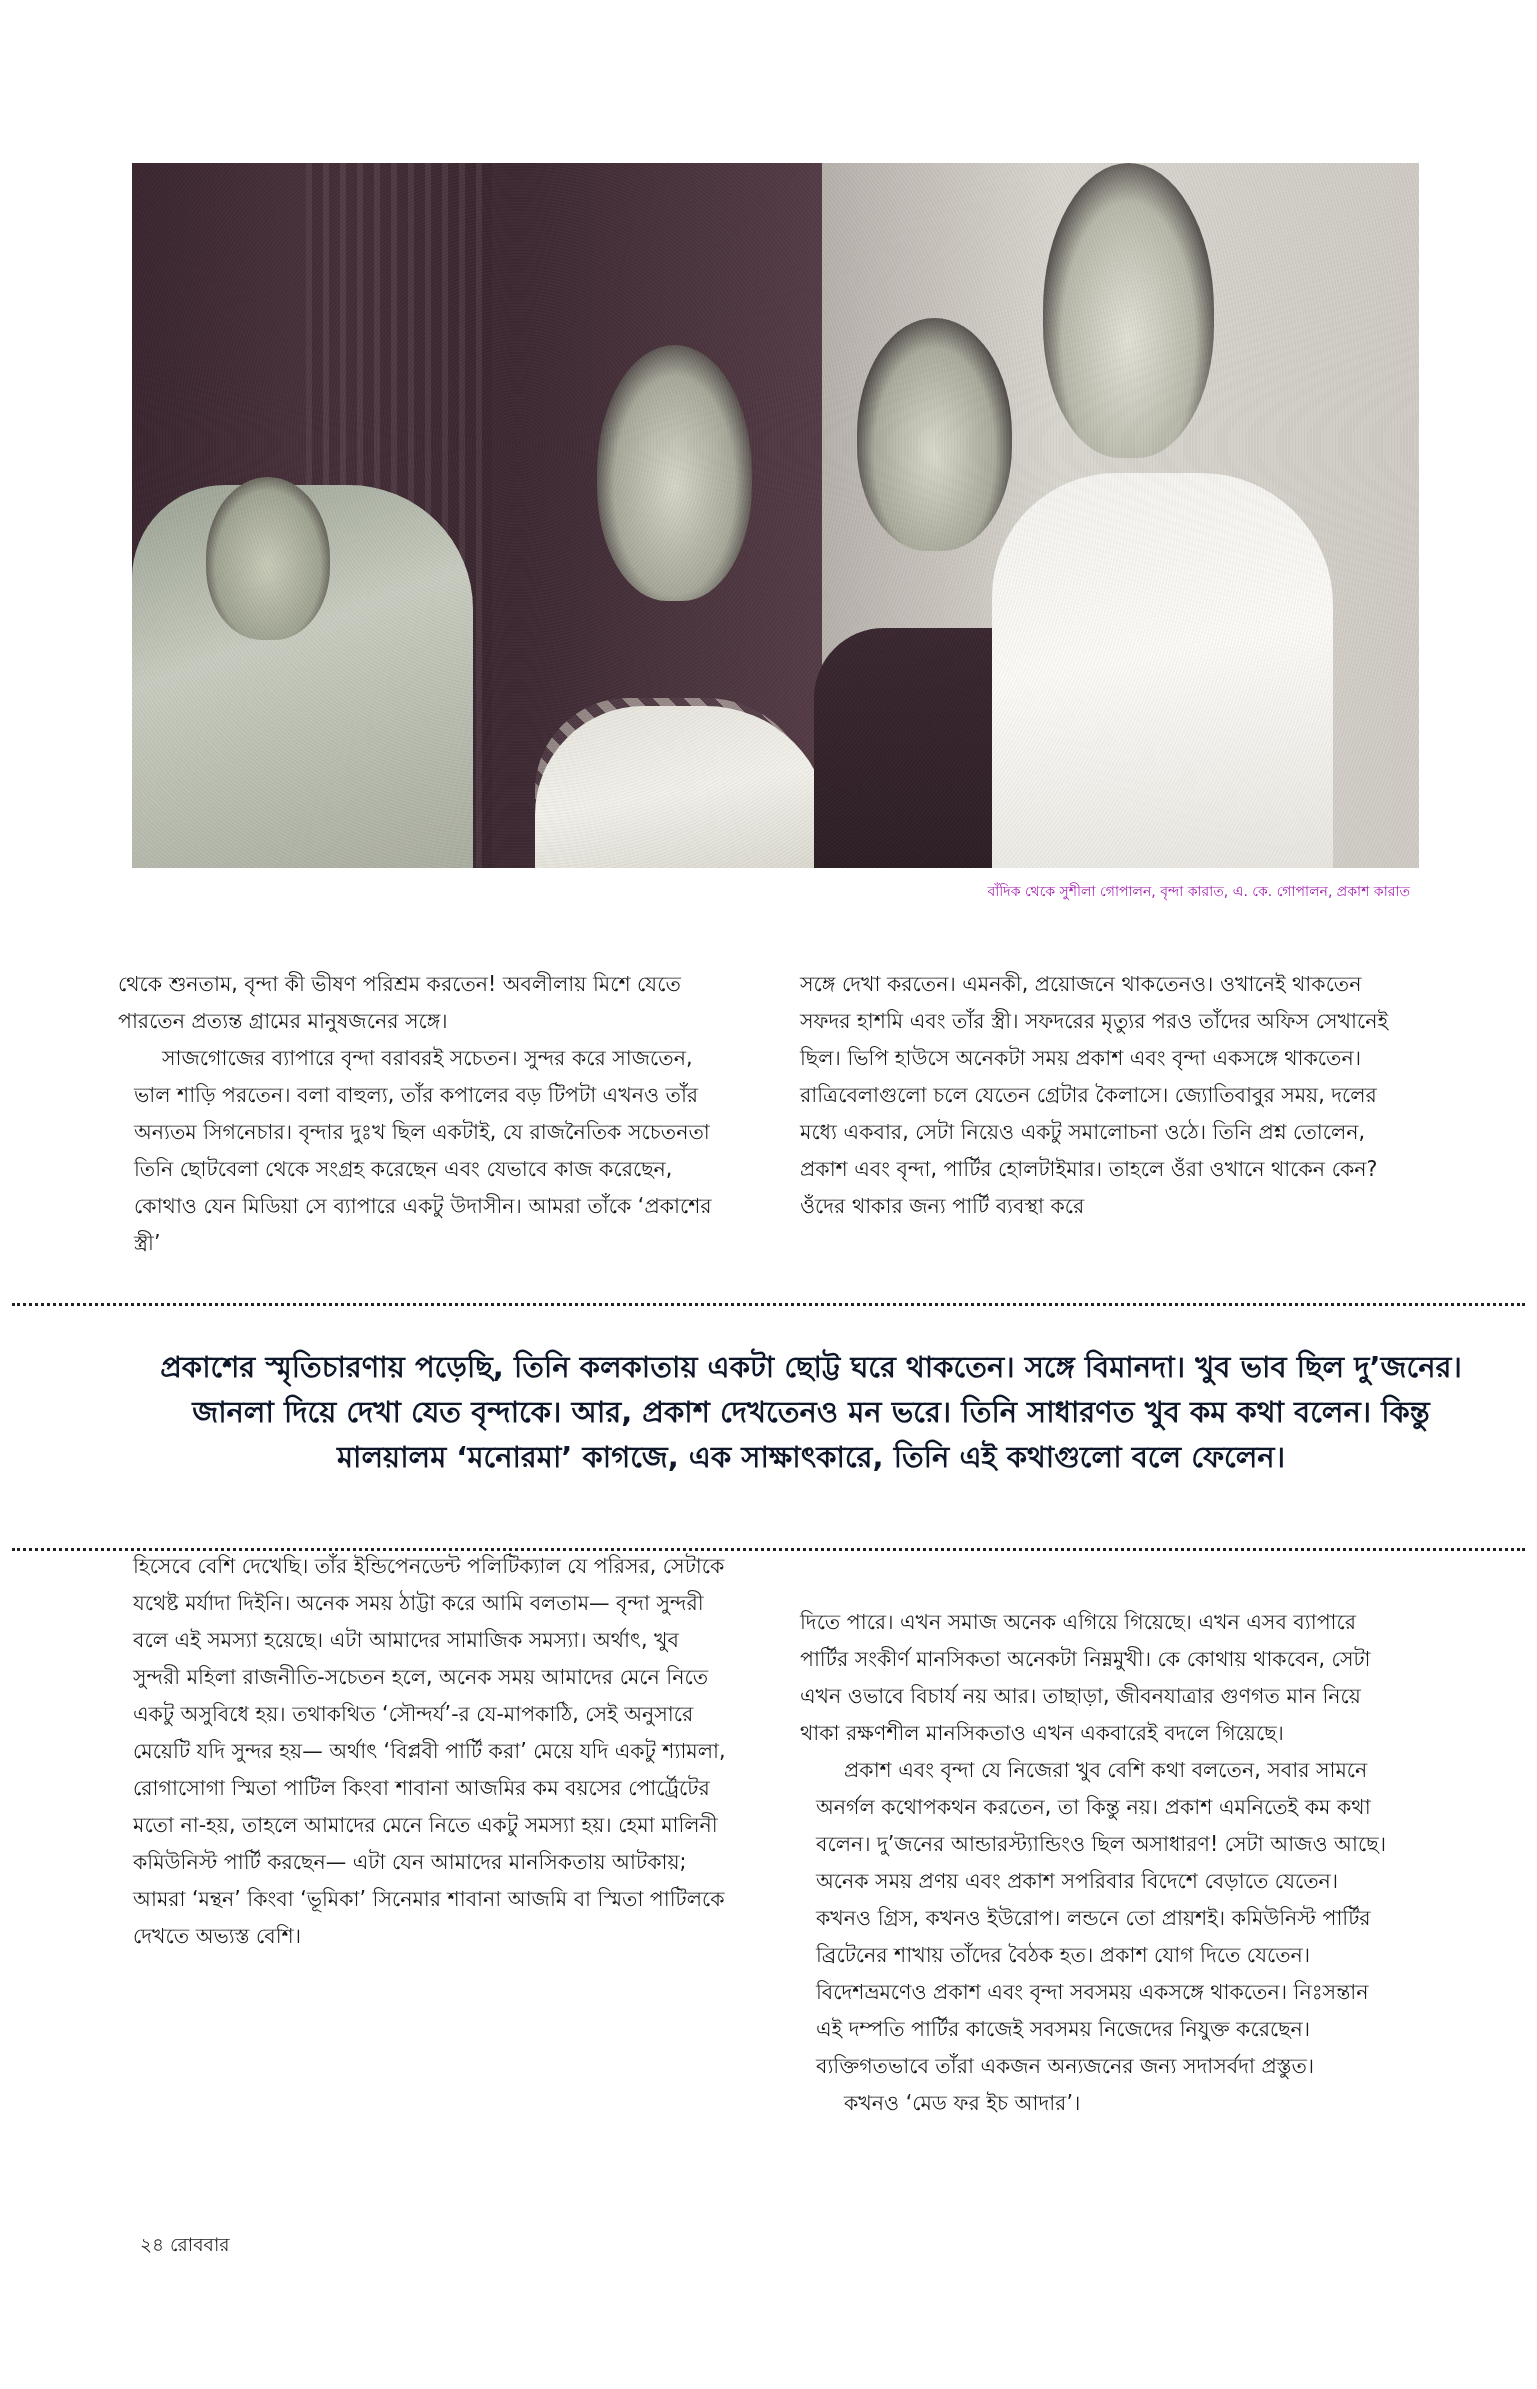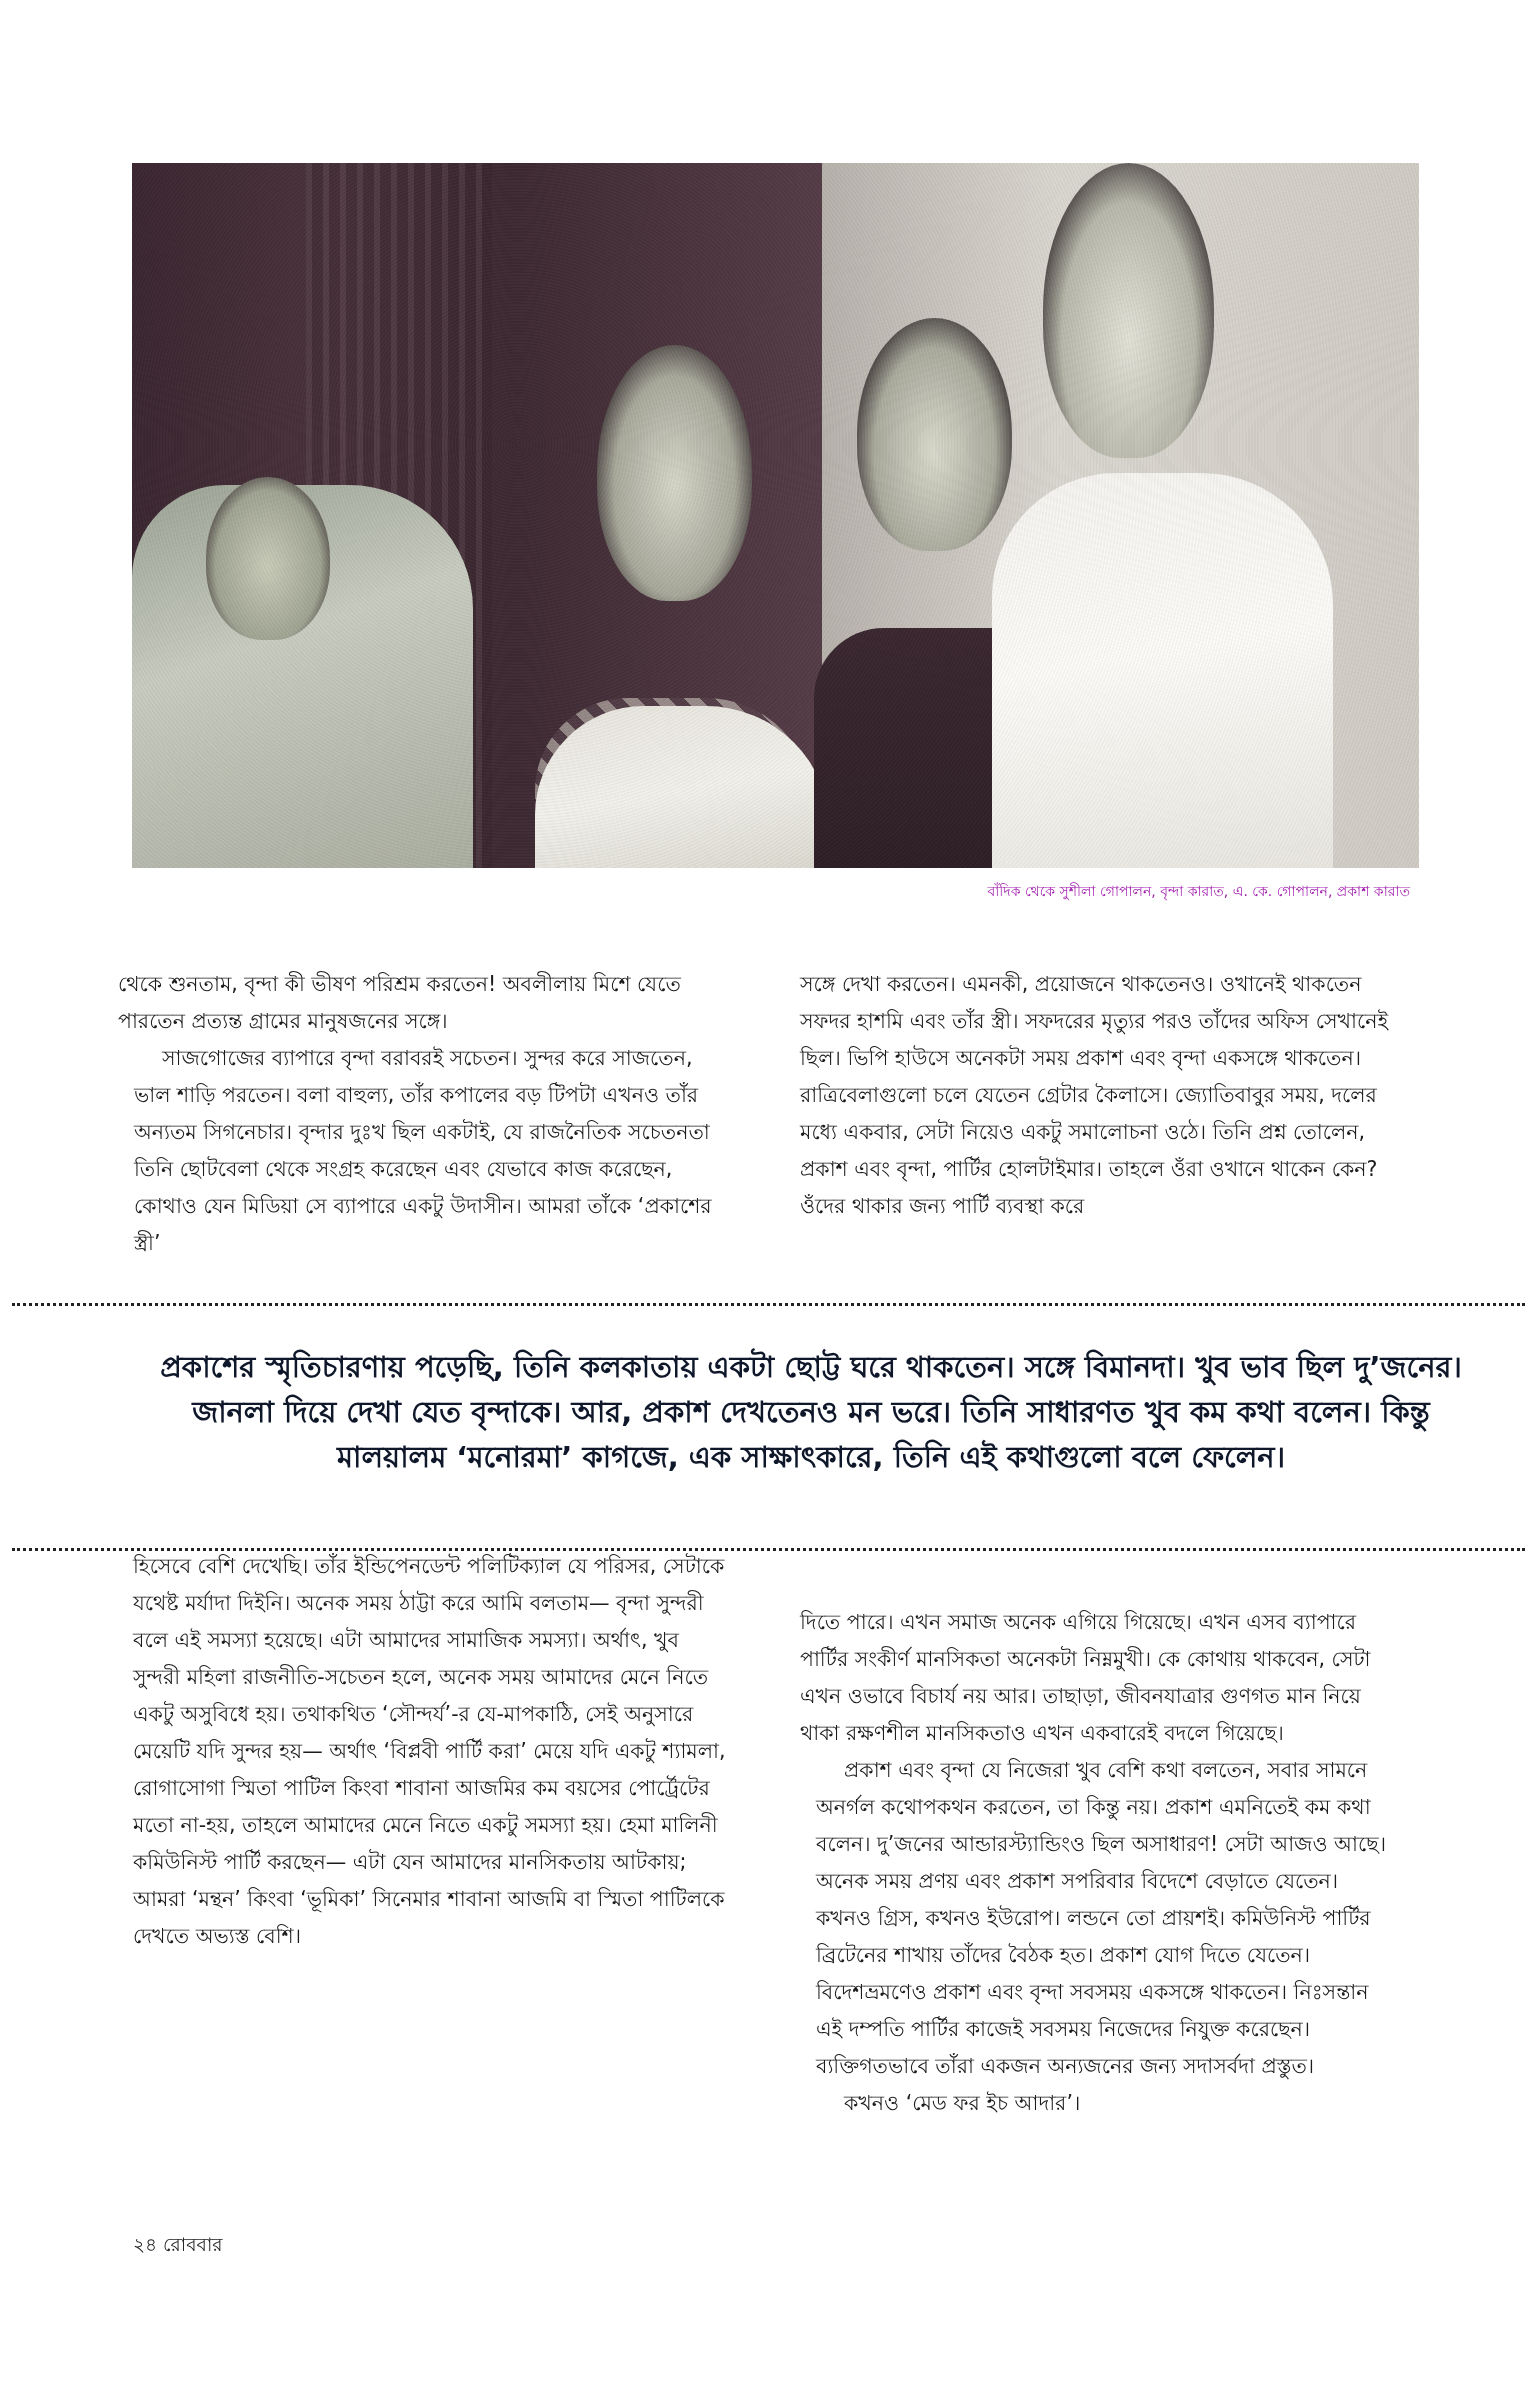--- a/index.html
+++ b/index.html
@@ -97,21 +97,21 @@
   .dot-top { top: 1303px; }
   .dot-bot { top: 1548px; }
   .pullquote {
     position: absolute; left: 124px; top: 1345px; width: 1302px;
     text-align: center;
     font-size: 29px; line-height: 45px; font-weight: bold;
     color: #0f172a;
     margin-left: 36px;
   }
   .folio {
-    position: absolute; left: 133px; top: 2232px;
+    position: absolute; left: 140px; top: 2232px;
     font-size: 18.6px; line-height: 26px; color: #222;
   }
 </style>
 </head>
 <body>
 
 <div class="photo">
   <div class="wall-left"></div>
   <div class="door-frame"></div>
   <div class="wall-right"></div>

